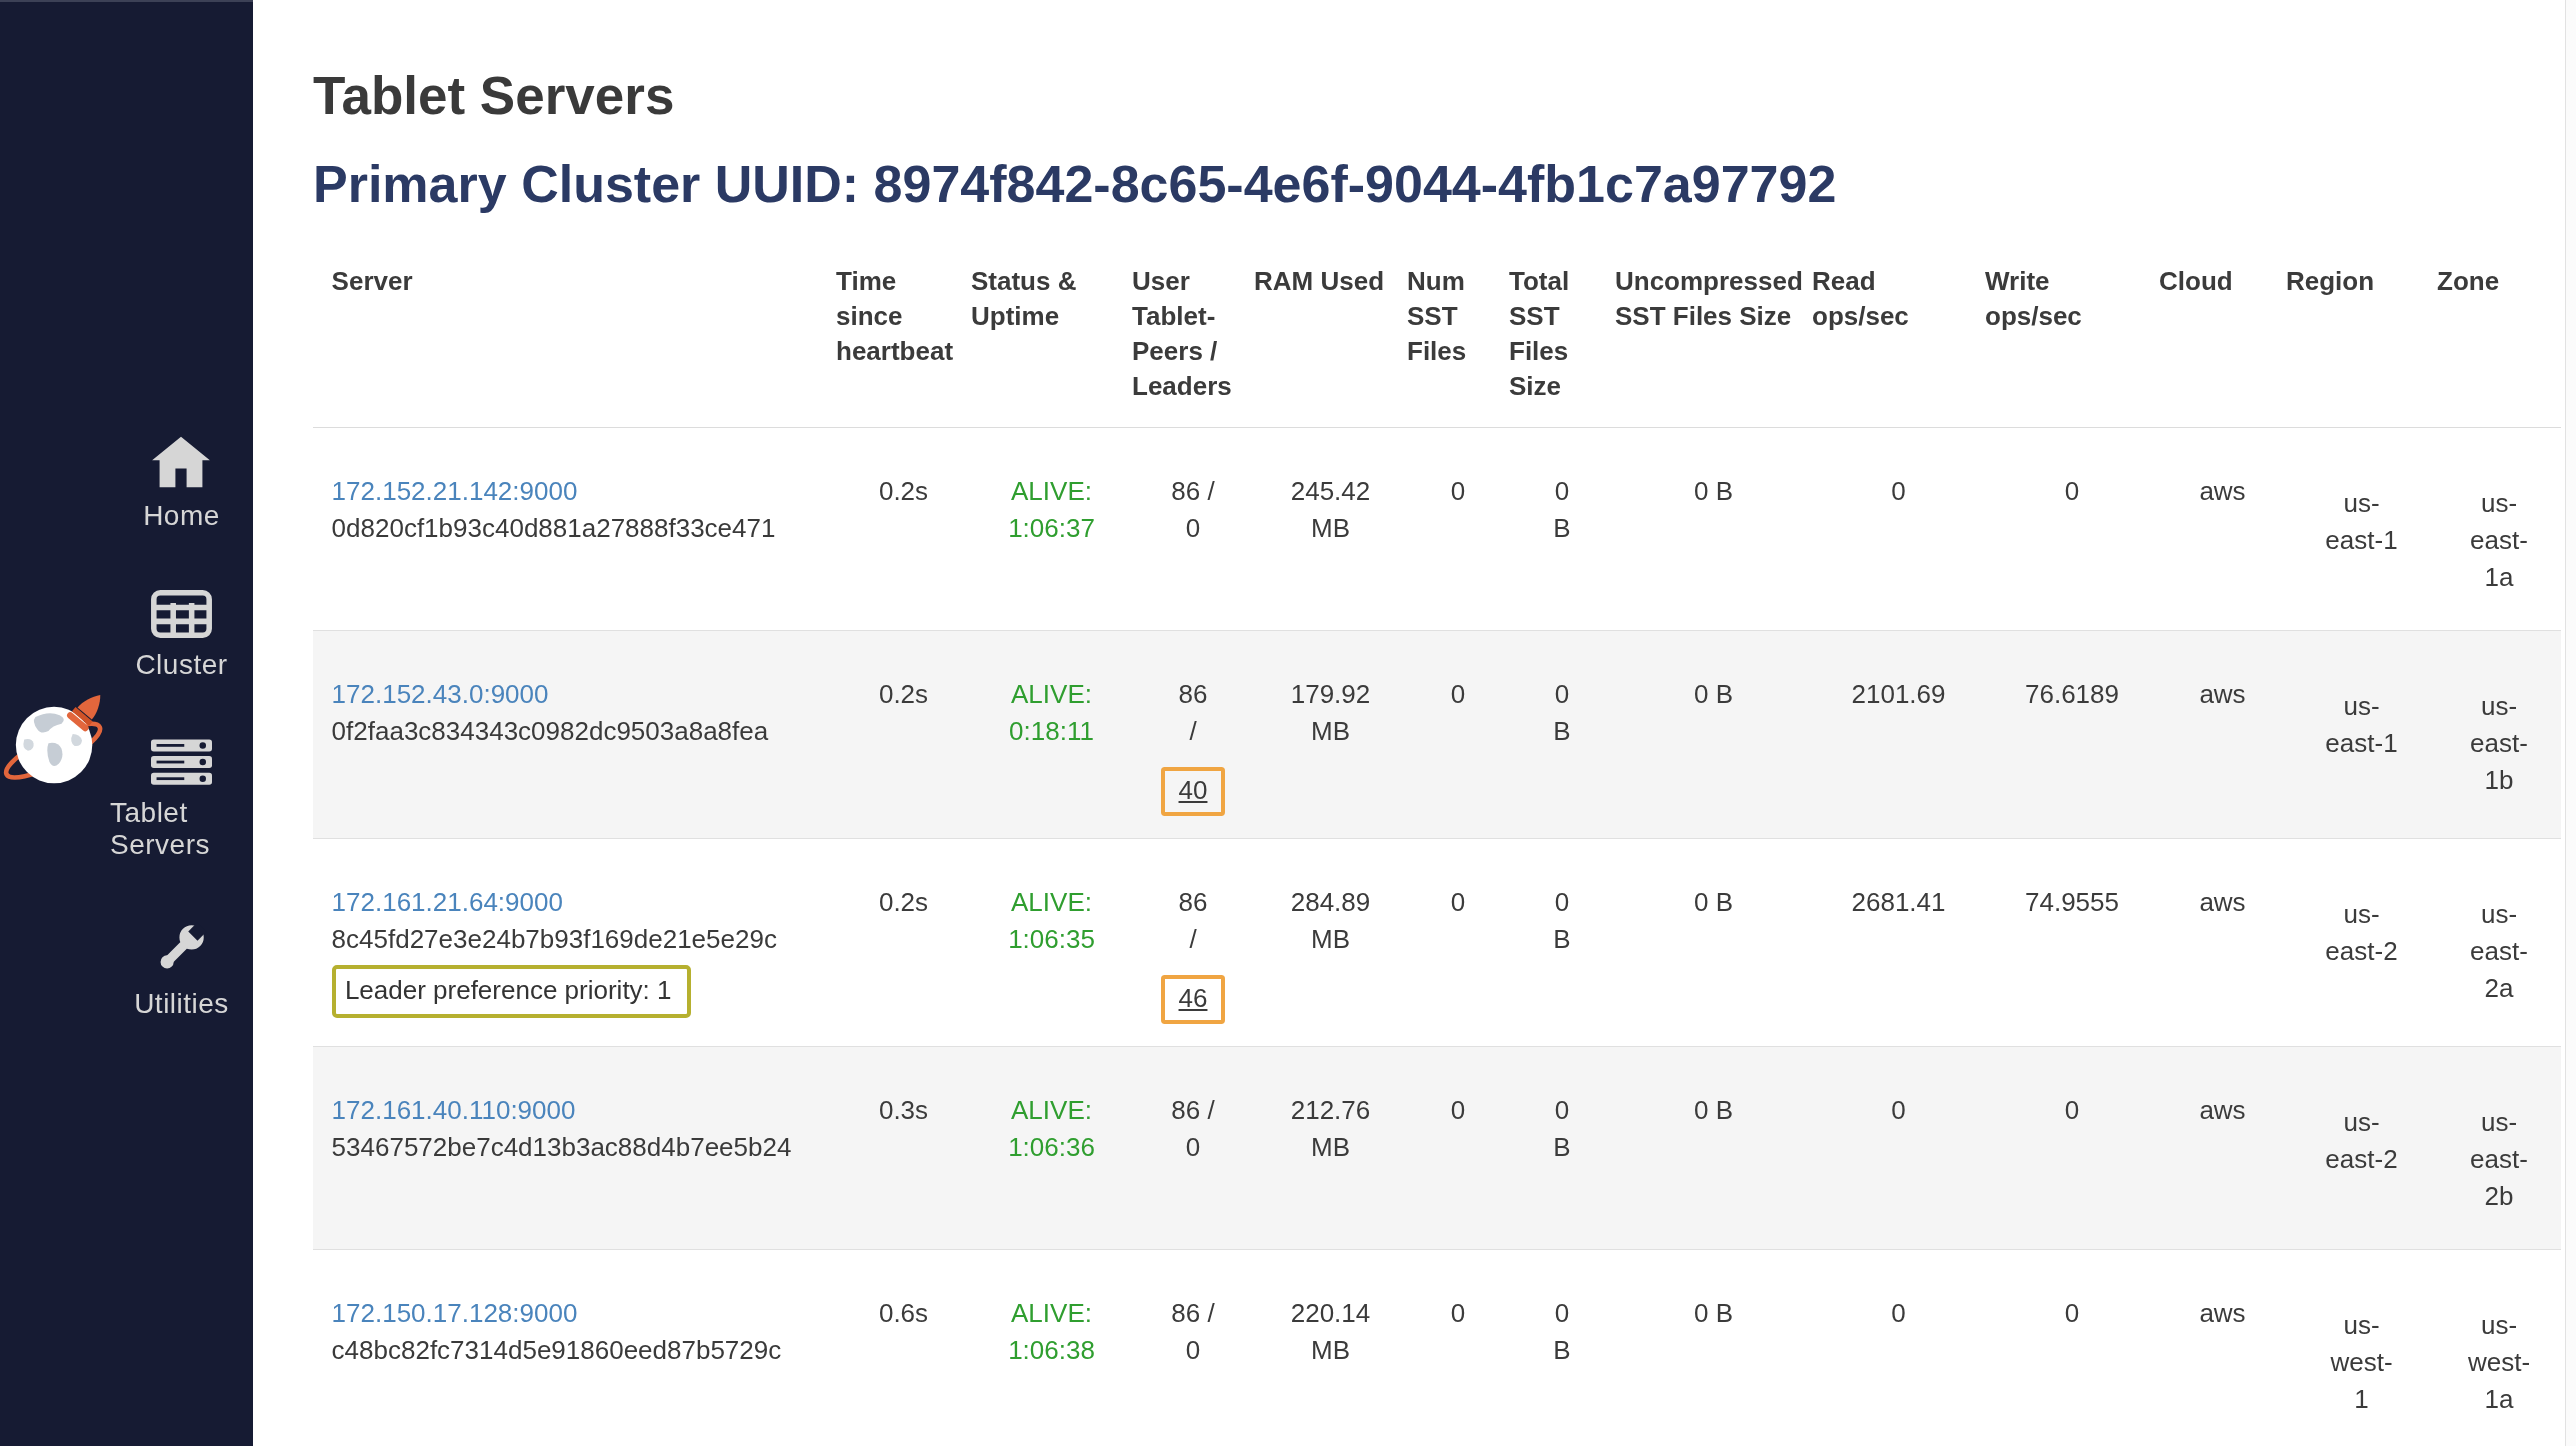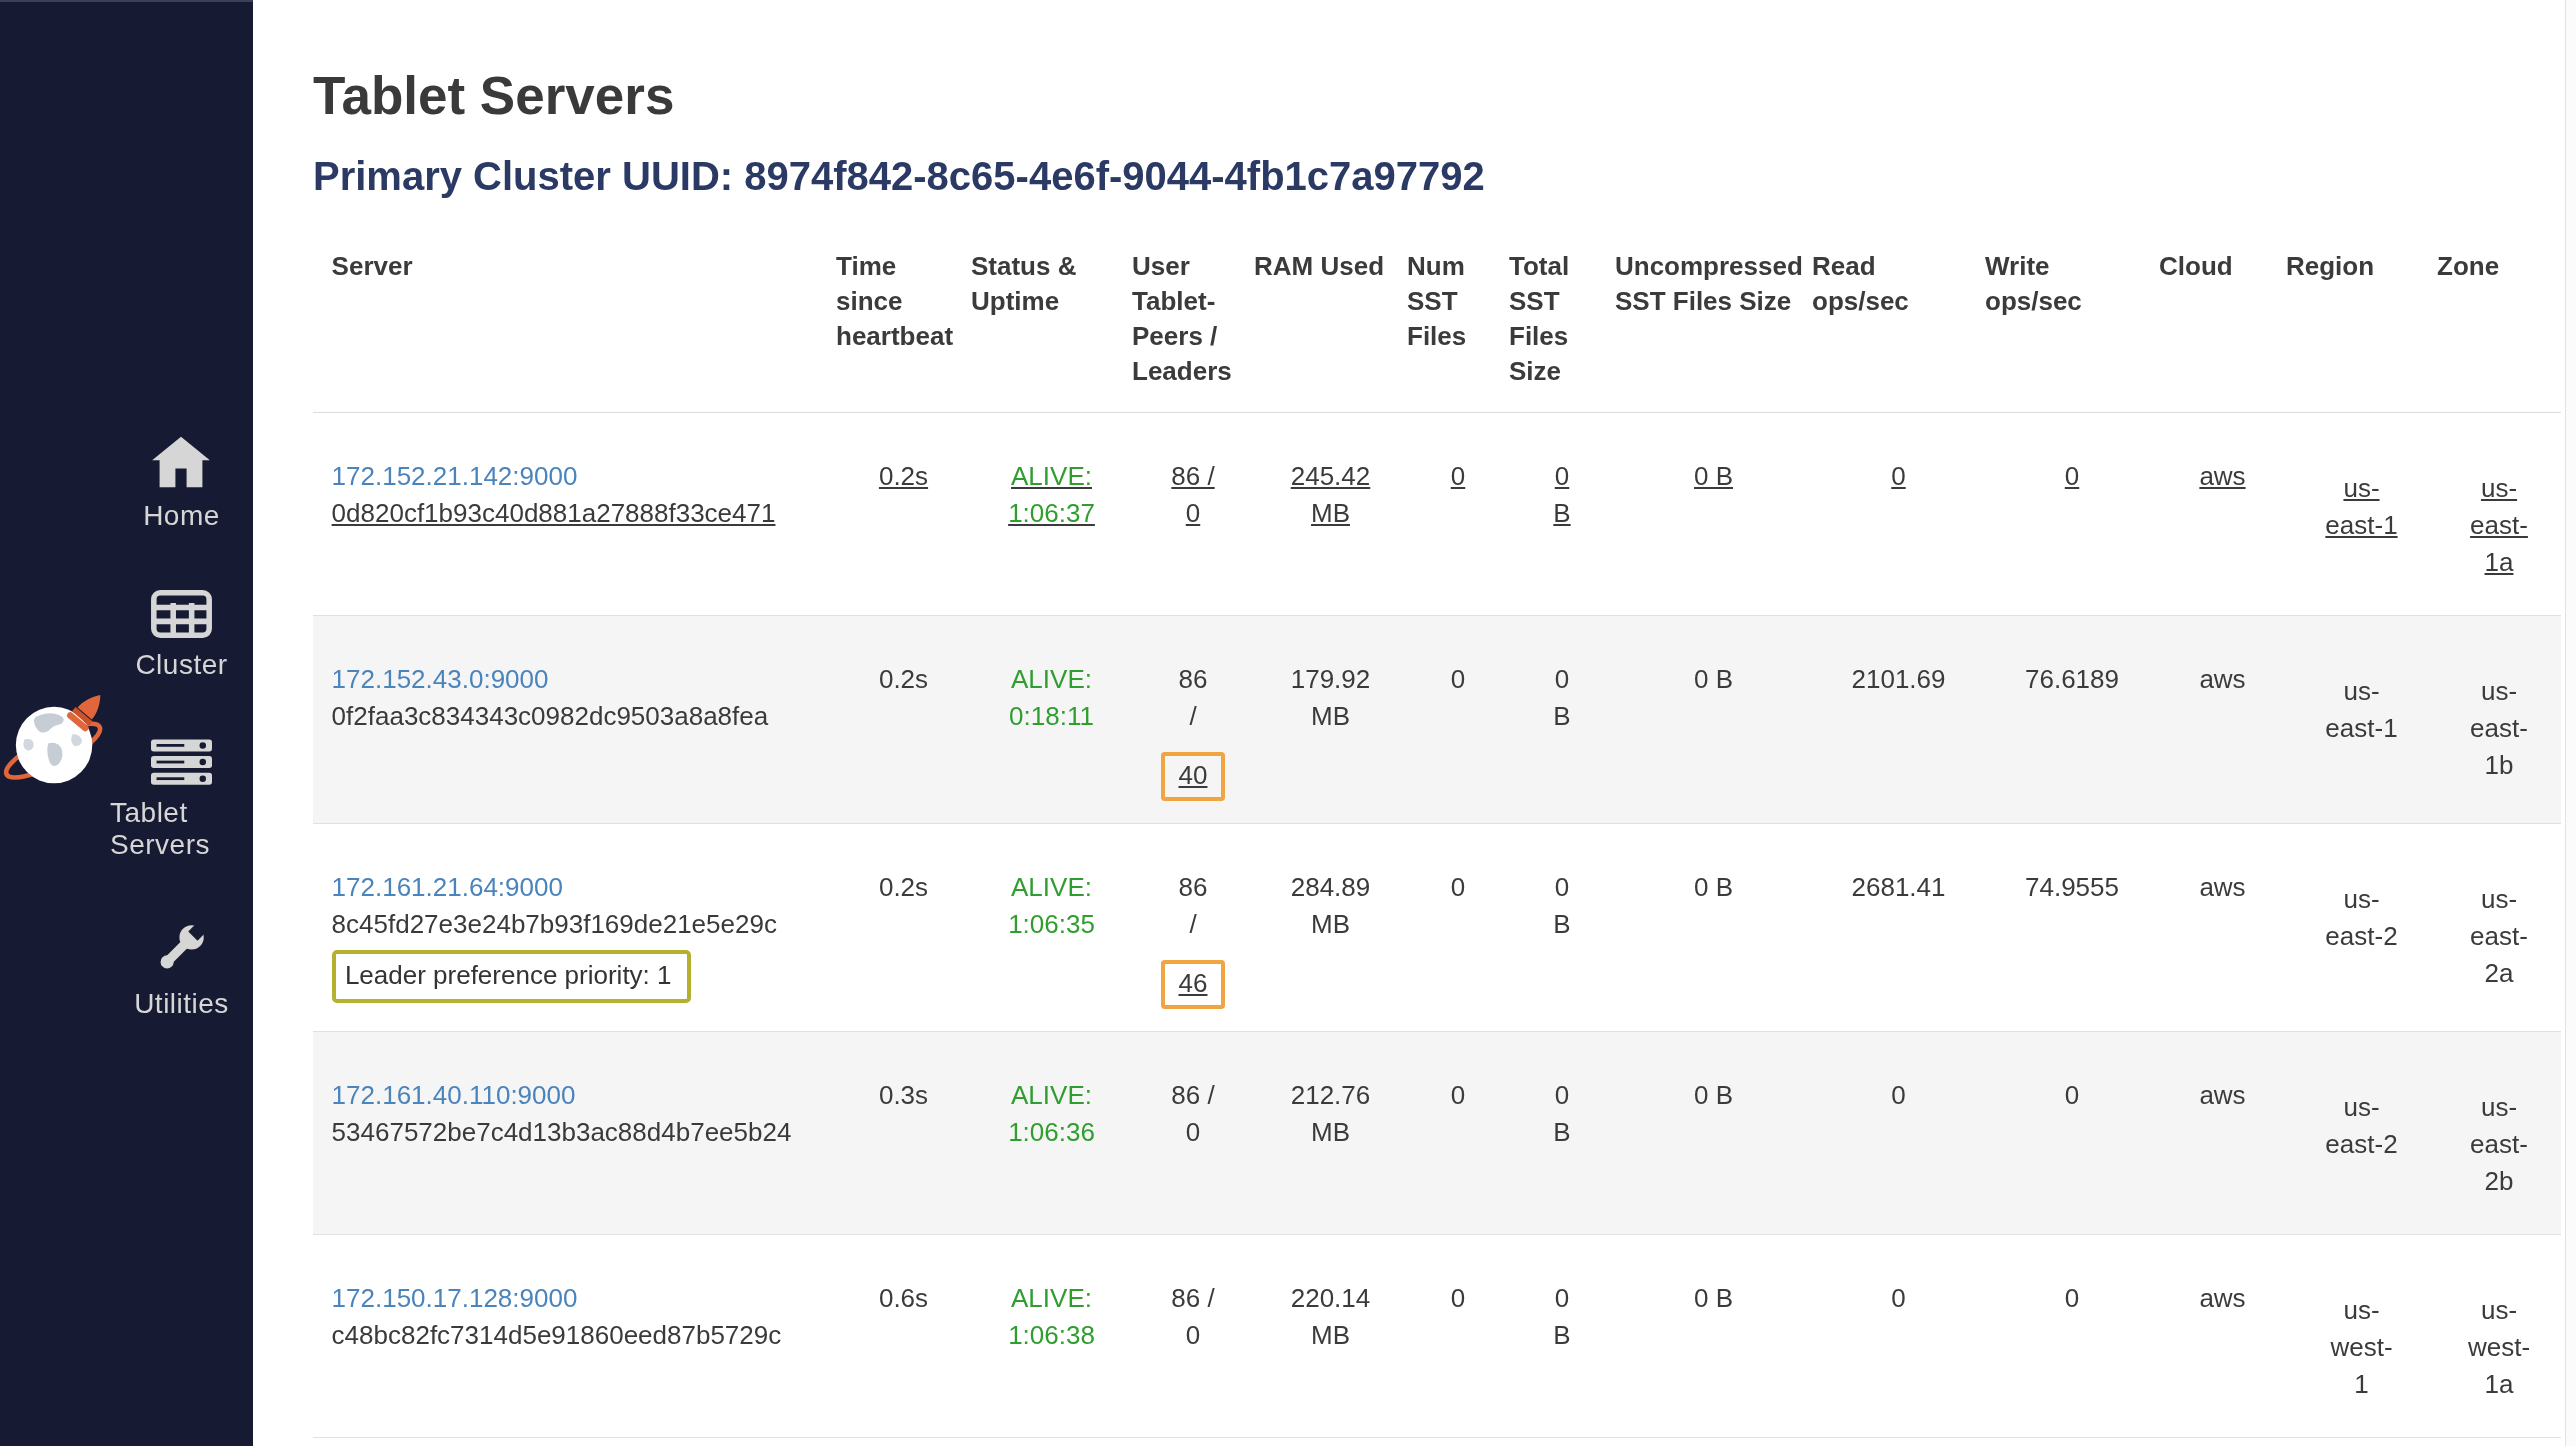--- a/index.html
+++ b/index.html
@@ -22,38 +22,38 @@
     border-top: 2.8px solid #3c4156;
   }
   .logo { margin-top: 43px; width:110px; height:110px; }
   .nav { margin-top: 65px; display:flex; flex-direction:column; align-items:center; }
   .nav-item { display:flex; flex-direction:column; align-items:center; margin-bottom: 58px; cursor:pointer; }
   .nav-item svg { display:block; }
   .nav-label { margin-top: 11.2px; font-size: 28px; color:#d6d6d6; letter-spacing: 0.5px; }
   
   .main { margin-left: 253px; padding: 65px 18.6px 0 60px; }
   .page-title { font-size: 53px; font-weight: bold; color: #3a3a3a; margin-bottom: 28px; }
-  .cluster-uuid { font-size: 40px; font-weight: bold; color: #2b3a64; margin-bottom: 22.3px; }
+  .cluster-uuid { font-size: 52px; font-weight: bold; color: #2b3a64; margin-bottom: 22.3px; }
   
   table.tservers { table-layout: fixed; width: 2247px; border-collapse: collapse; }
   col.c0{width:523px} col.c1{width:135px} col.c2{width:161px} col.c3{width:122px}
   col.c4{width:153px} col.c5{width:102px} col.c6{width:106px} col.c7{width:197px}
   col.c8{width:173px} col.c9{width:174px} col.c10{width:127px} col.c11{width:151px}
   col.c12{width:124px}
   th, td { vertical-align: top; font-size: 26px; line-height: 37px; }
   thead th {
     text-align: left; font-weight: bold; color:#3b3b3b;
     padding: 28px 7.4px 22.3px 0; line-height: 35px;
   }
   thead tr { border-bottom: 0.9px solid #dcdcdc; }
   thead th.c0 { padding-left: 18.6px; }
   tbody td { text-align: center; padding: 45px 0 22.3px; color:#3b3b3b; }
   tbody td.c0 { text-align: left; padding-left: 18.6px; }
   tbody tr { border-top: 0.9px solid #e0e0e0; }
-  tbody tr:first-child { border-top: none; text-decoration: underline; }
+  tbody tr:first-child { border-top: none; }
   tbody tr:last-child { border-bottom: 0.9px solid #e0e0e0; }
   tbody tr.stripe { background: #f5f5f5; }
   .srv-link { color: #4a84bc; text-decoration: none; display:inline-block; }
   .srv-uuid { color: #3a3a3a; }
   .leader-note {
     display:inline-block; margin-top: 7.4px;
     border: 4.7px solid #b6b02f; border-radius: 5px;
     padding: 2.8px 15px 4.7px 9.3px; color:#333; white-space: nowrap;
   }
   .status-line { color: #2f9e2f; }

